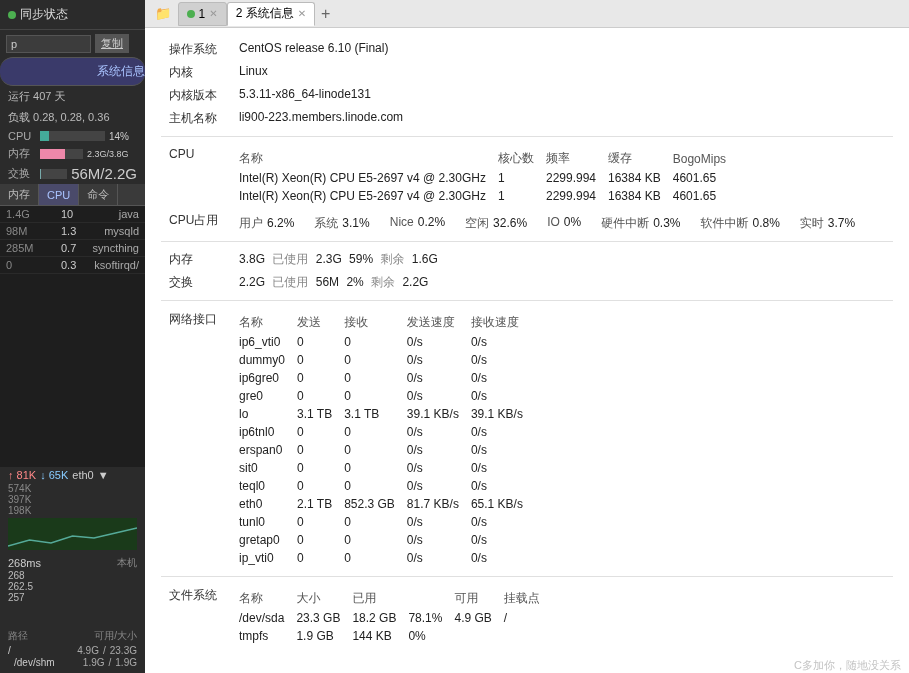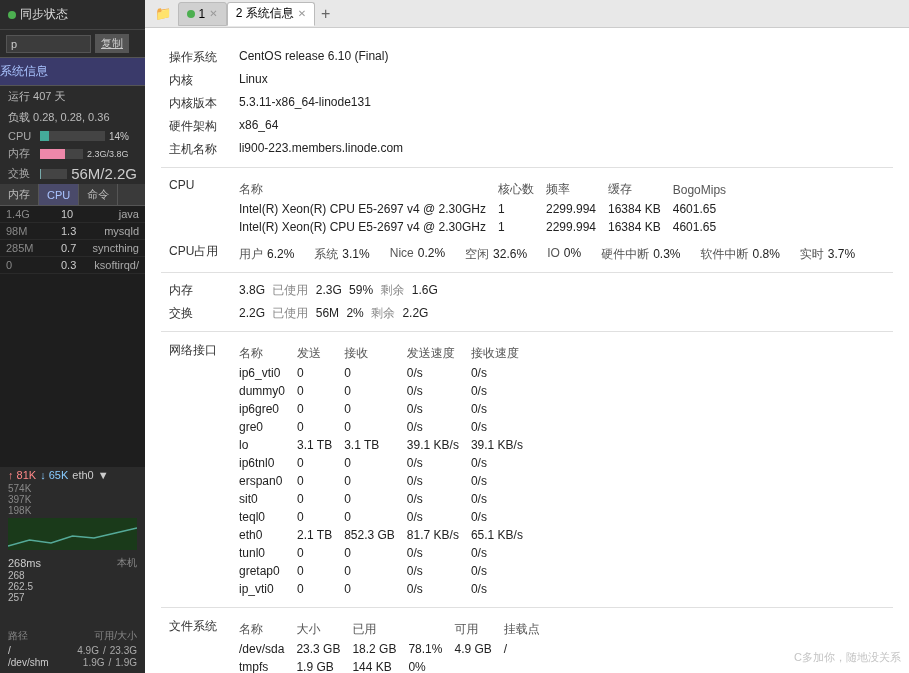--- a/index.html
+++ b/index.html
@@ -17,22 +17,22 @@
     .sidebar-header {
       display: flex; align-items: center; padding: 6px 8px; gap: 4px;
       border-bottom: 1px solid #444;
     }
     .sync-dot { width: 8px; height: 8px; border-radius: 50%; background: #4caf50; flex-shrink: 0; }
     .sidebar-title-text { color: #ddd; font-size: 12px; }
     .sidebar-input-row { display: flex; align-items: center; padding: 4px 6px; gap: 4px; }
     .sidebar-input { background: #3c3c3c; border: 1px solid #555; color: #ccc; font-size: 11px; width: 85px; padding: 2px 4px; }
     .copy-btn { background: #555; border: none; color: #ccc; font-size: 11px; padding: 2px 6px; cursor: pointer; text-decoration: underline; }
     .sysinfo-btn {
-      background: #3a3a6a; color: #aac4ff; text-align: left; padding: 5px 0;
-      font-size: 12px; border-top: 1px solid #555; border-bottom: 1px solid #555;
+      background: #3a3a6a; color: #aac4ff; text-align: right; padding: 5px 0;
+      font-size: 12px; border-top: 1px solid #555; border-bottom: 1px solid #555; border-radius: 13px;
     }
     .stats-row { padding: 3px 8px; font-size: 11px; color: #bbb; }
     .progress-row { display: flex; align-items: center; padding: 2px 8px; gap: 4px; font-size: 11px; }
     .progress-bar-wrap { height: 10px; background: #444; flex: 1; position: relative; }
     .progress-bar-fill { height: 100%; }
     .cpu-fill { background: #4a9; }
     .mem-fill { background: #e8a; }
     .swap-fill { background: #7aa; }
     .progress-label { color: #ccc; font-size: 10px; min-width: 28px; }
     .tabs-bar {
@@ -75,39 +75,39 @@
       display: flex; align-items: center; background: #d0d0d0; border: 1px solid #bbb;
       border-radius: 3px 3px 0 0; padding: 3px 8px; font-size: 12px; cursor: pointer;
       gap: 4px; height: 24px;
     }
     .tab-pill.active { background: #fff; border-bottom-color: #fff; }
     .tab-pill .dot { width: 8px; height: 8px; border-radius: 50%; background: #4caf50; flex-shrink: 0; }
     .tab-pill .close-x { color: #999; font-size: 10px; cursor: pointer; }
     .add-tab-btn { background: none; border: none; font-size: 16px; cursor: pointer; color: #666; padding: 0 6px; }
 
     .content-scroll {
-      flex: 1; overflow-y: auto; padding: 18px 16px;
+      flex: 1; overflow-y: auto; padding: 10px 16px;
     }
     .info-table { width: 100%; border-collapse: collapse; }
     .info-table td { padding: 3px 8px; vertical-align: top; font-size: 12px; }
     .info-table td.label-col { color: #333; font-weight: normal; width: 70px; white-space: nowrap; }
     .info-table td.value-col { color: #222; }
 
     .section-divider { border: none; border-top: 1px solid #e0e0e0; margin: 6px 0; }
 
     .data-table { border-collapse: collapse; font-size: 12px; margin-top: 2px; }
     .data-table th { color: #555; font-weight: normal; padding: 2px 12px 2px 0; text-align: left; white-space: nowrap; }
     .data-table td { color: #222; padding: 2px 12px 2px 0; white-space: nowrap; }
 
     .cpu-usage-row { display: flex; flex-wrap: wrap; gap: 4px 20px; margin-top: 4px; }
     .cpu-usage-item { display: flex; align-items: baseline; gap: 4px; font-size: 12px; }
     .cpu-usage-item .u-label { color: #555; }
     .cpu-usage-item .u-value { color: #222; }
 
-    .watermark { position: fixed; bottom: 8px; right: 8px; font-size: 11px; color: #aaa; opacity: 0.7; }
+    .watermark { position: fixed; bottom: 0; right: 8px; font-size: 11px; color: #aaa; opacity: 0.7; }
   </style>
 </head>
 <body>
 
 <div class="sidebar">
 
   <div class="sidebar-header">
     <div class="sync-dot"></div>
     <span class="sidebar-title-text">同步状态</span>
   </div>
@@ -215,21 +215,21 @@
       <span style="flex:1;">路径</span>
       <span>可用/大小</span>
     </div>
     <div class="path-row">
       <span style="flex:1;color:#ccc;">/</span>
       <span style="color:#aaa;">4.9G</span>
       <span style="color:#aaa;">/</span>
       <span style="color:#aaa;">23.3G</span>
     </div>
     <div class="path-row">
-      <span style="flex:1;color:#ccc;">/dev/shm</span>
+      <span style="flex:1;color:#ccc;margin-left:6px;">/dev/shm</span>
       <span style="color:#aaa;">1.9G</span>
       <span style="color:#aaa;">/</span>
       <span style="color:#aaa;">1.9G</span>
     </div>
   </div>
 </div>
 
 <div class="main-area">
 
   <div class="tab-header-bar">
@@ -254,24 +254,20 @@
         <td class="label-col">操作系统</td>
         <td class="value-col">CentOS release 6.10 (Final)</td>
       </tr>
       <tr>
         <td class="label-col">内核</td>
         <td class="value-col">Linux</td>
       </tr>
       <tr>
         <td class="label-col">内核版本</td>
         <td class="value-col">5.3.11-x86_64-linode131</td>
-      </tr>
-      <tr>
-        <td class="label-col">硬件架构</td>
-        <td class="value-col">x86_64</td>
       </tr>
       <tr>
         <td class="label-col">主机名称</td>
         <td class="value-col">li900-223.members.linode.com</td>
       </tr>
     </tbody>
       </table>
 
     <hr class="section-divider">
 

